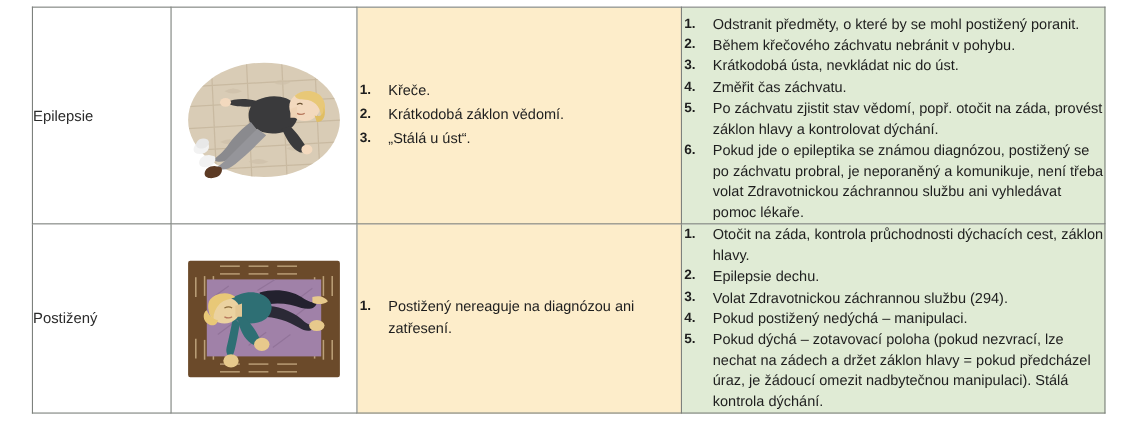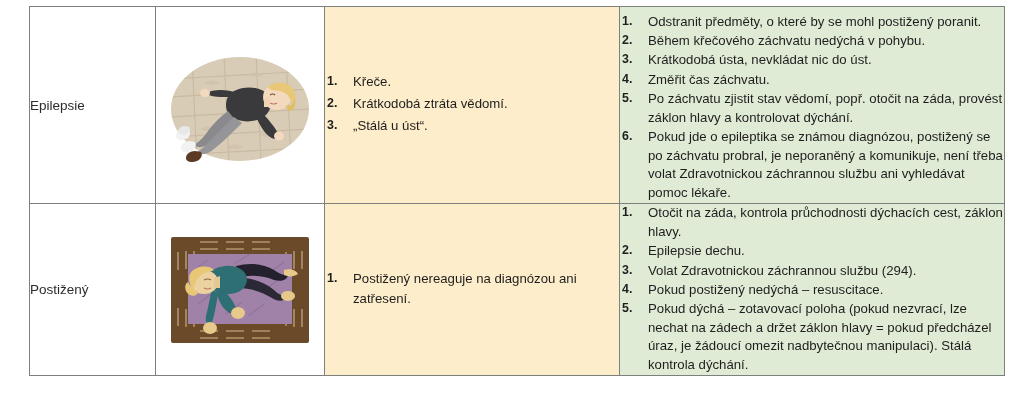--- a/index.html
+++ b/index.html
@@ -183,38 +183,38 @@
         </td>
 
         <td class="cell-sym">
           <ol class="items">
             <li>
               <span class="num">1.</span>
               <span>Křeče.</span>
             </li>
             <li>
               <span class="num">2.</span>
-              <span>Krátkodobá ztráta vědomí.</span>
+              <span>Krátkodobá záklon vědomí.</span>
             </li>
             <li>
               <span class="num">3.</span>
               <span>„Stálá u úst“.</span>
             </li>
           </ol>
         </td>
 
         <td class="cell-proc">
           <ol class="items">
             <li>
               <span class="num">1.</span>
               <span>Odstranit předměty, o které by se mohl postižený poranit.</span>
             </li>
             <li>
               <span class="num">2.</span>
-              <span>Během křečového záchvatu nedýchá v pohybu.</span>
+              <span>Během křečového záchvatu nebránit v pohybu.</span>
             </li>
             <li>
               <span class="num">3.</span>
               <span>Krátkodobá ústa, nevkládat nic do úst.</span>
             </li>
             <li>
               <span class="num">4.</span>
               <span>Změřit čas záchvatu.</span>
             </li>
             <li>
@@ -328,21 +328,21 @@
             <li>
               <span class="num">2.</span>
               <span>Epilepsie dechu.</span>
             </li>
             <li>
               <span class="num">3.</span>
               <span>Volat Zdravotnickou záchrannou službu (294).</span>
             </li>
             <li>
               <span class="num">4.</span>
-              <span>Pokud postižený nedýchá – resuscitace.</span>
+              <span>Pokud postižený nedýchá – manipulaci.</span>
             </li>
             <li>
               <span class="num">5.</span>
               <span>Pokud dýchá – zotavovací poloha (pokud nezvrací, lze nechat na zádech a držet záklon hlavy = pokud předcházel úraz, je žádoucí omezit nadbytečnou manipulaci). Stálá kontrola dýchání.</span>
             </li>
           </ol>
         </td>
       </tr>
 
     </tbody>

